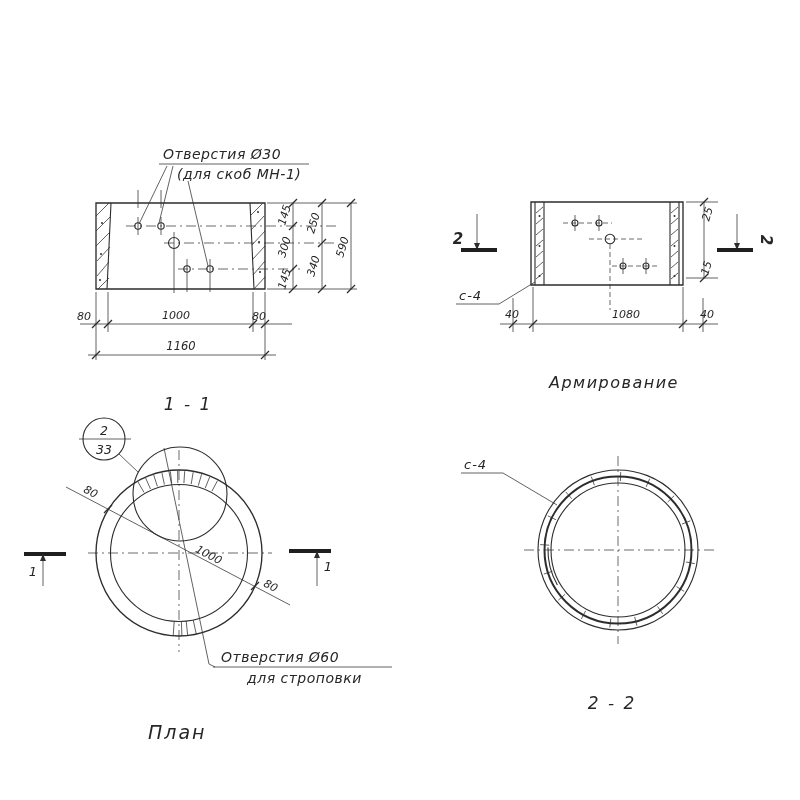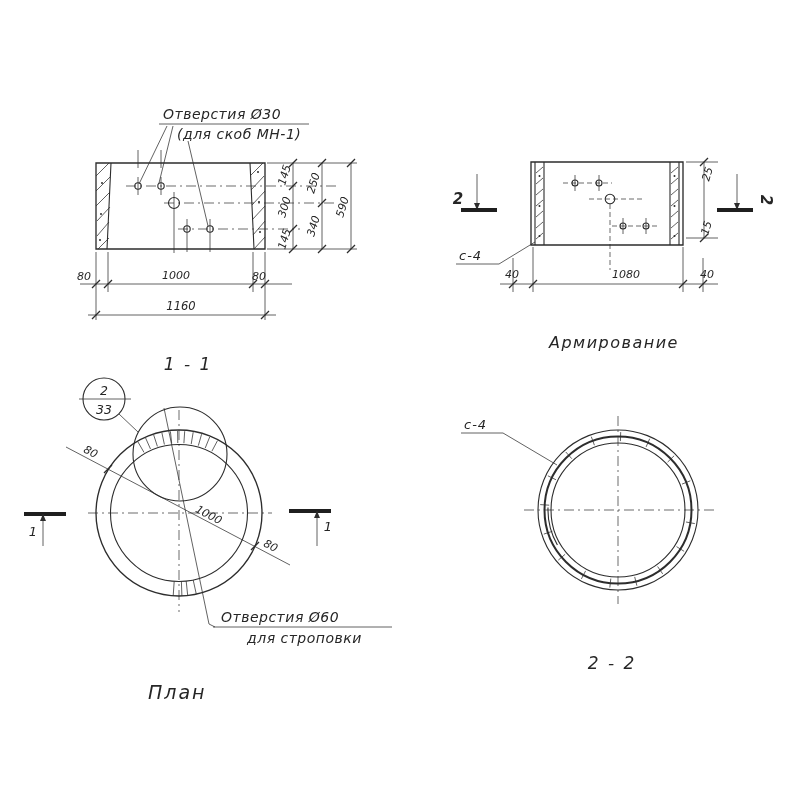--- a/index.html
+++ b/index.html
@@ -1,16 +1,16 @@
 <!DOCTYPE html>
 <html><head>
 <meta charset="utf-8">
 <style>
   html,body{margin:0;padding:0;background:#ffffff;}
-  .page{width:800px;height:708px;background:#ffffff;position:relative;overflow:hidden;}
+  .page{width:800px;height:708px;background:#ffffff;position:relative;overflow:hidden;margin-top:40px;}
   svg{display:block;}
   .ln   {stroke:#2d2d2d;stroke-width:1.1;fill:none;}
   .med  {stroke:#2d2d2d;stroke-width:1.35;fill:none;}
   .thin {stroke:#2d2d2d;stroke-width:0.75;fill:none;}
   .cl   {stroke:#2d2d2d;stroke-width:0.7;fill:none;stroke-dasharray:10 4 2 4;}
   .dsh  {stroke:#2d2d2d;stroke-width:0.7;fill:none;stroke-dasharray:5 3;}
   .thick{stroke:#1f1f1f;stroke-width:4;fill:none;}
   .tick {stroke:#2d2d2d;stroke-width:1.3;fill:none;}
   .dot  {fill:#2d2d2d;stroke:none;}
   .arr  {fill:#2d2d2d;stroke:none;}

